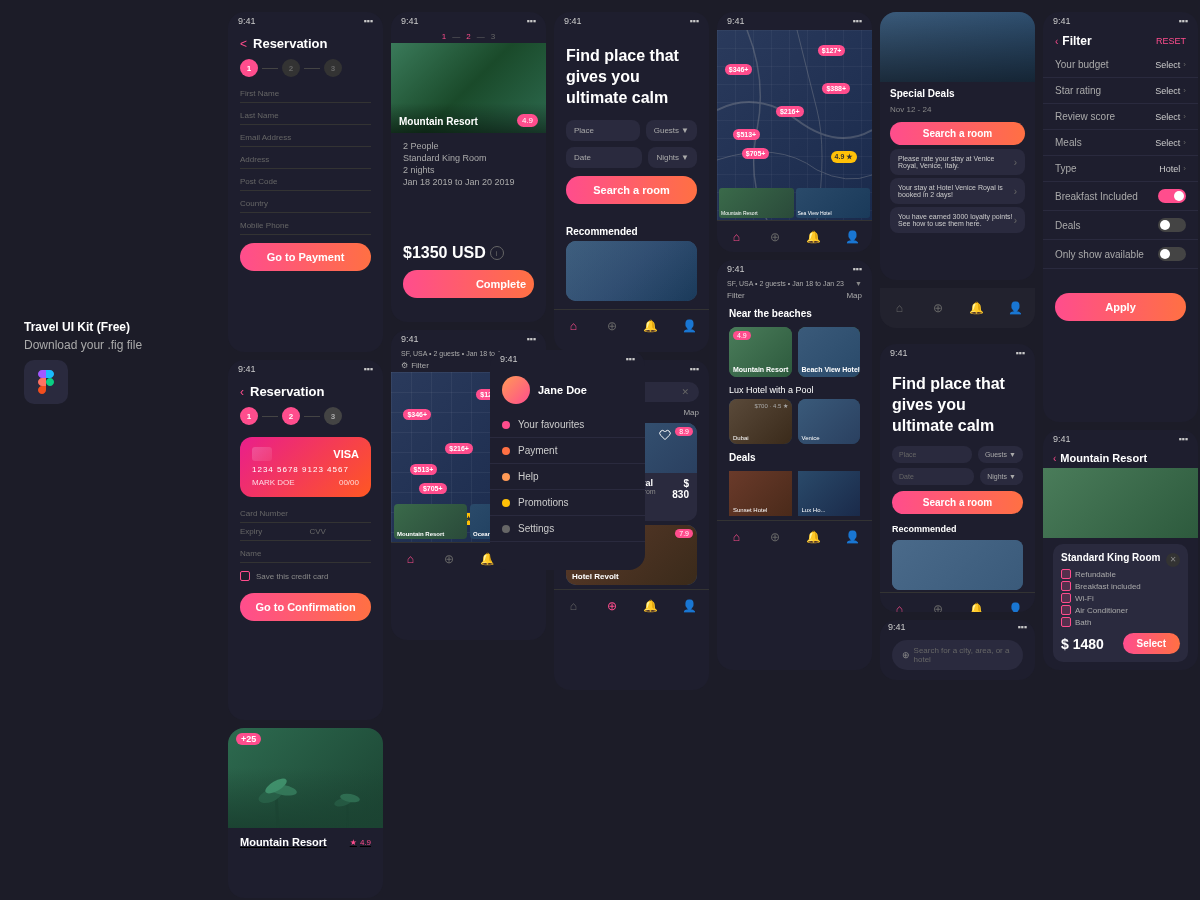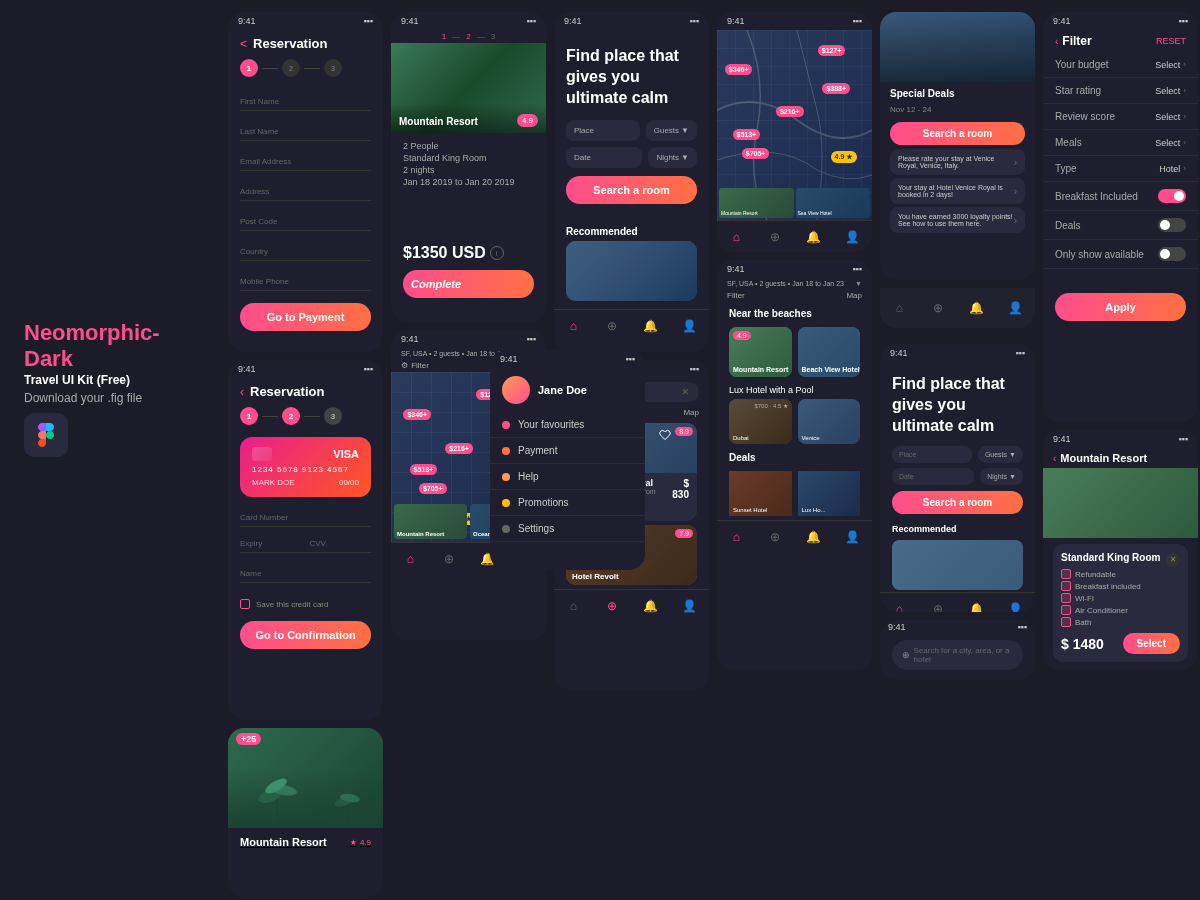--- a/index.html
+++ b/index.html
@@ -112,21 +112,21 @@
       align-items: center;
       justify-content: center;
       font-size: 8px;
       font-weight: 600;
     }
     .step-dot.active { background: #ff4d8d; color: #fff; }
     .step-dot.inactive { background: #333; color: #666; }
     .step-line { width: 16px; height: 1px; background: #444; }
 
     .form-field {
-      margin: 12px 12px;
+      margin: 4px 12px;
       border-bottom: 1px solid #333;
       padding: 4px 0;
     }
     .form-field-label {
       font-size: 8px;
       color: #666;
     }
 
     .go-payment-btn {
       margin: 8px 12px;
@@ -177,25 +177,24 @@
       font-size: 16px;
       font-weight: 700;
       color: #fff;
       padding: 4px 12px;
     }
     .complete-btn {
       margin: 6px 12px 8px;
       background: linear-gradient(90deg, #ff4d8d, #ff7043);
       border-radius: 20px;
       padding: 8px;
-      text-align: left;
+      text-align: right;
       color: #fff;
       font-size: 11px;
       font-weight: 600;
-      font-style: italic;
     }
 
     
     .search-hero {
       padding: 16px 12px 8px;
     }
     .search-hero-title {
       font-size: 16px;
       font-weight: 700;
       color: #fff;
@@ -666,21 +665,20 @@
       border: 1px solid #ff4d8d;
       border-radius: 2px;
       background: rgba(255,77,141,0.2);
     }
   </style>
 </head>
 <body>
 
 <div class="left-sidebar">
   <div style="margin-top: 280px;">
-    <div class="brand-title">Neomorphic-Dark</div>
     <div class="brand-subtitle">Travel UI Kit (Free)</div>
     <div class="brand-download">Download your .fig file</div>
     <div class="figma-icon">
       <svg width="24" height="24" viewBox="0 0 24 24">
         <path fill="#F24E1E" d="M8 24c2.2 0 4-1.8 4-4v-4H8c-2.2 0-4 1.8-4 4s1.8 4 4 4z"></path>
         <path fill="#FF7262" d="M4 12c0-2.2 1.8-4 4-4h4v8H8c-2.2 0-4-1.8-4-4z"></path>
         <path fill="#A259FF" d="M4 4c0-2.2 1.8-4 4-4h4v8H8C5.8 8 4 6.2 4 4z"></path>
         <path fill="#1ABCFE" d="M12 0h4c2.2 0 4 1.8 4 4s-1.8 4-4 4h-4V0z"></path>
         <path fill="#0ACF83" d="M20 12c0 2.2-1.8 4-4 4s-4-1.8-4-4 1.8-4 4-4 4 1.8 4 4z"></path>
       </svg>

